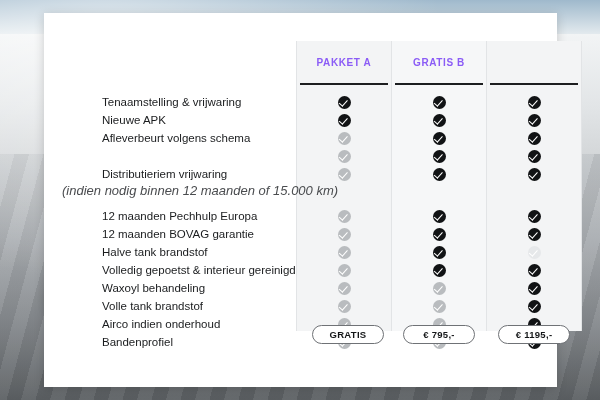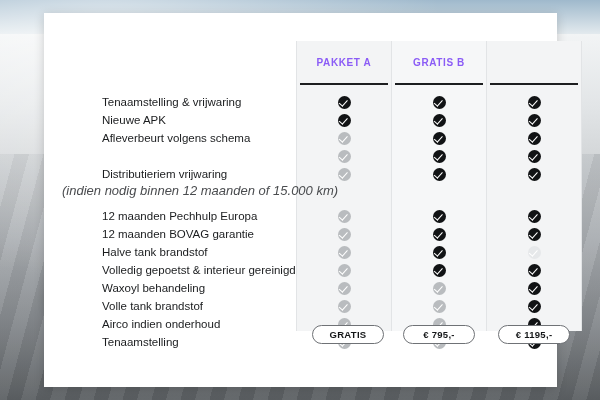--- a/index.html
+++ b/index.html
@@ -375,21 +375,21 @@
             <span class="check off"></span>
           </div>
           <div class="cell c2">
             <span class="check off"></span>
           </div>
           <div class="cell c3">
             <span class="check"></span>
           </div>
         </div>
         <div class="row">
-          <div class="label">Tenaamstelling</div>
+          <div class="label">Bandenprofiel</div>
           <div class="cell c1">
             <span class="check off"></span>
           </div>
           <div class="cell c2">
             <span class="check off"></span>
           </div>
           <div class="cell c3">
             <span class="check"></span>
           </div>
         </div>

